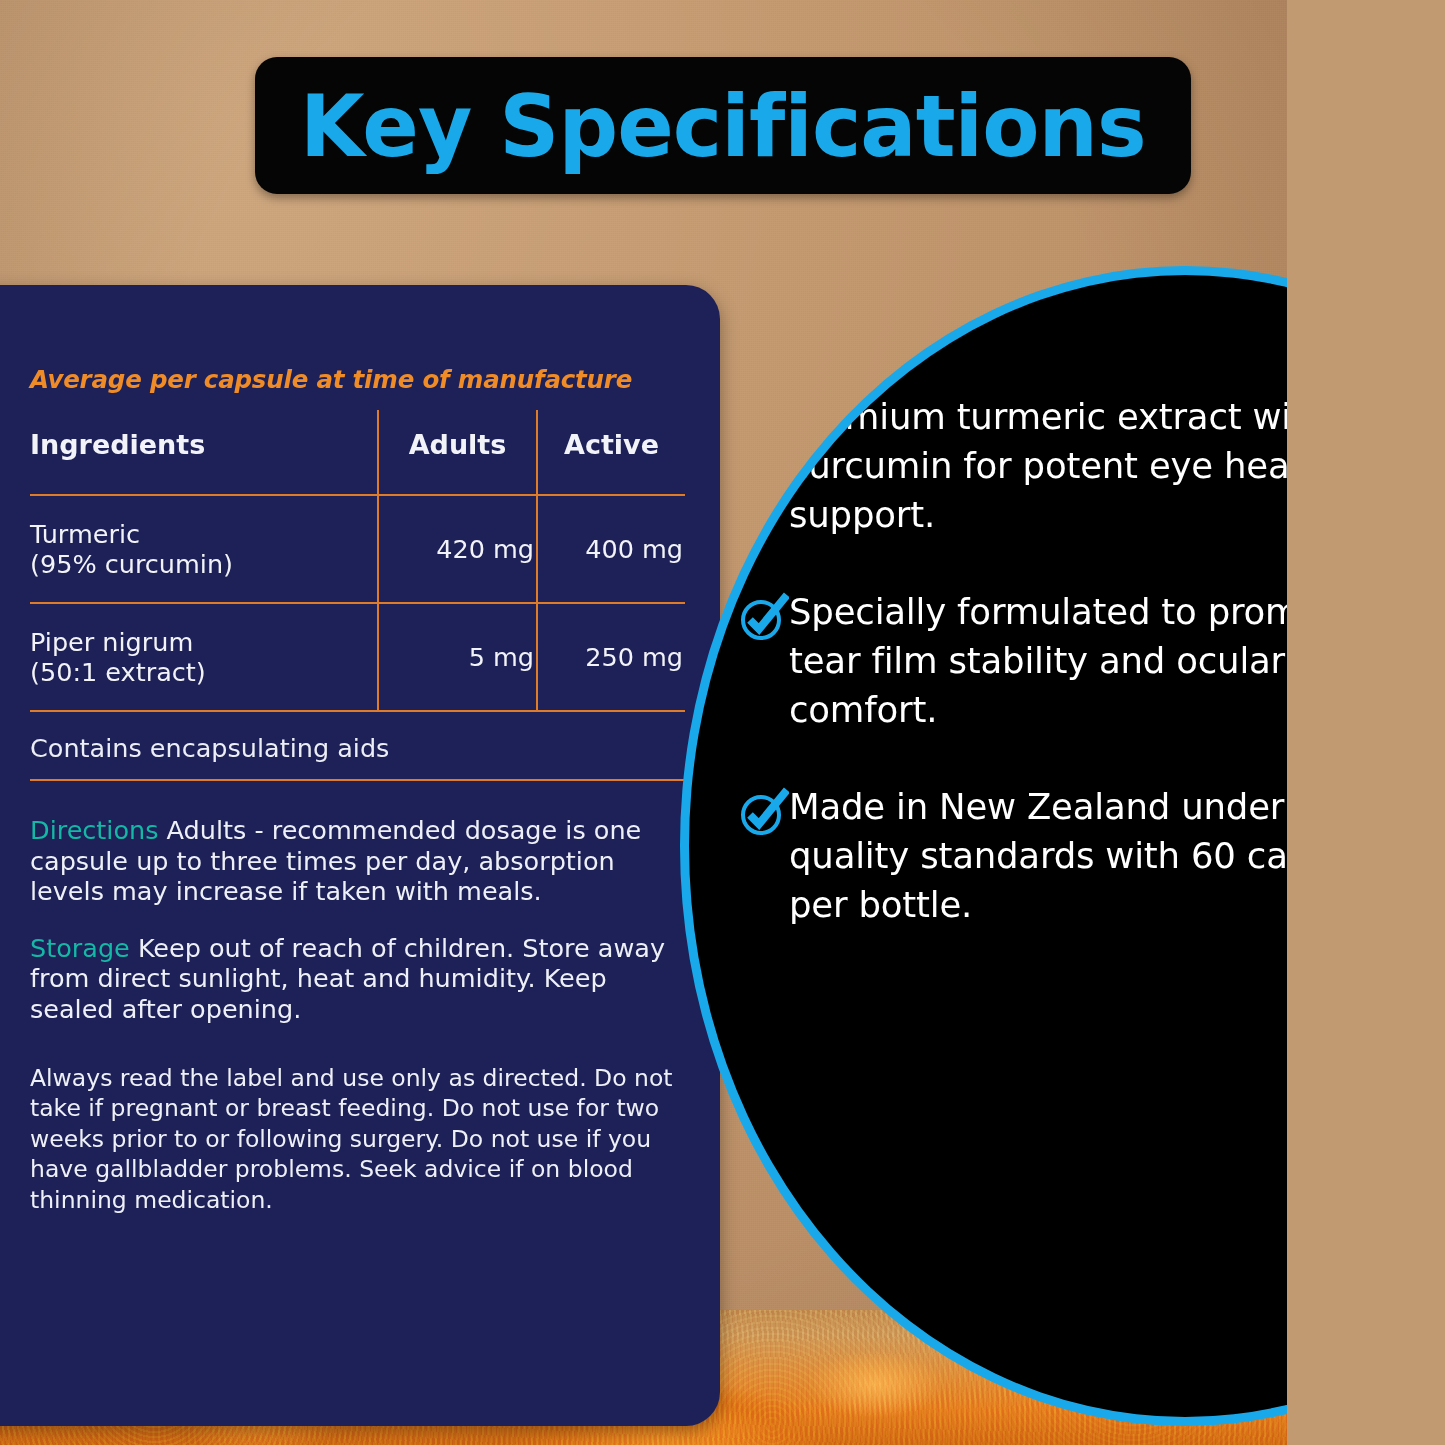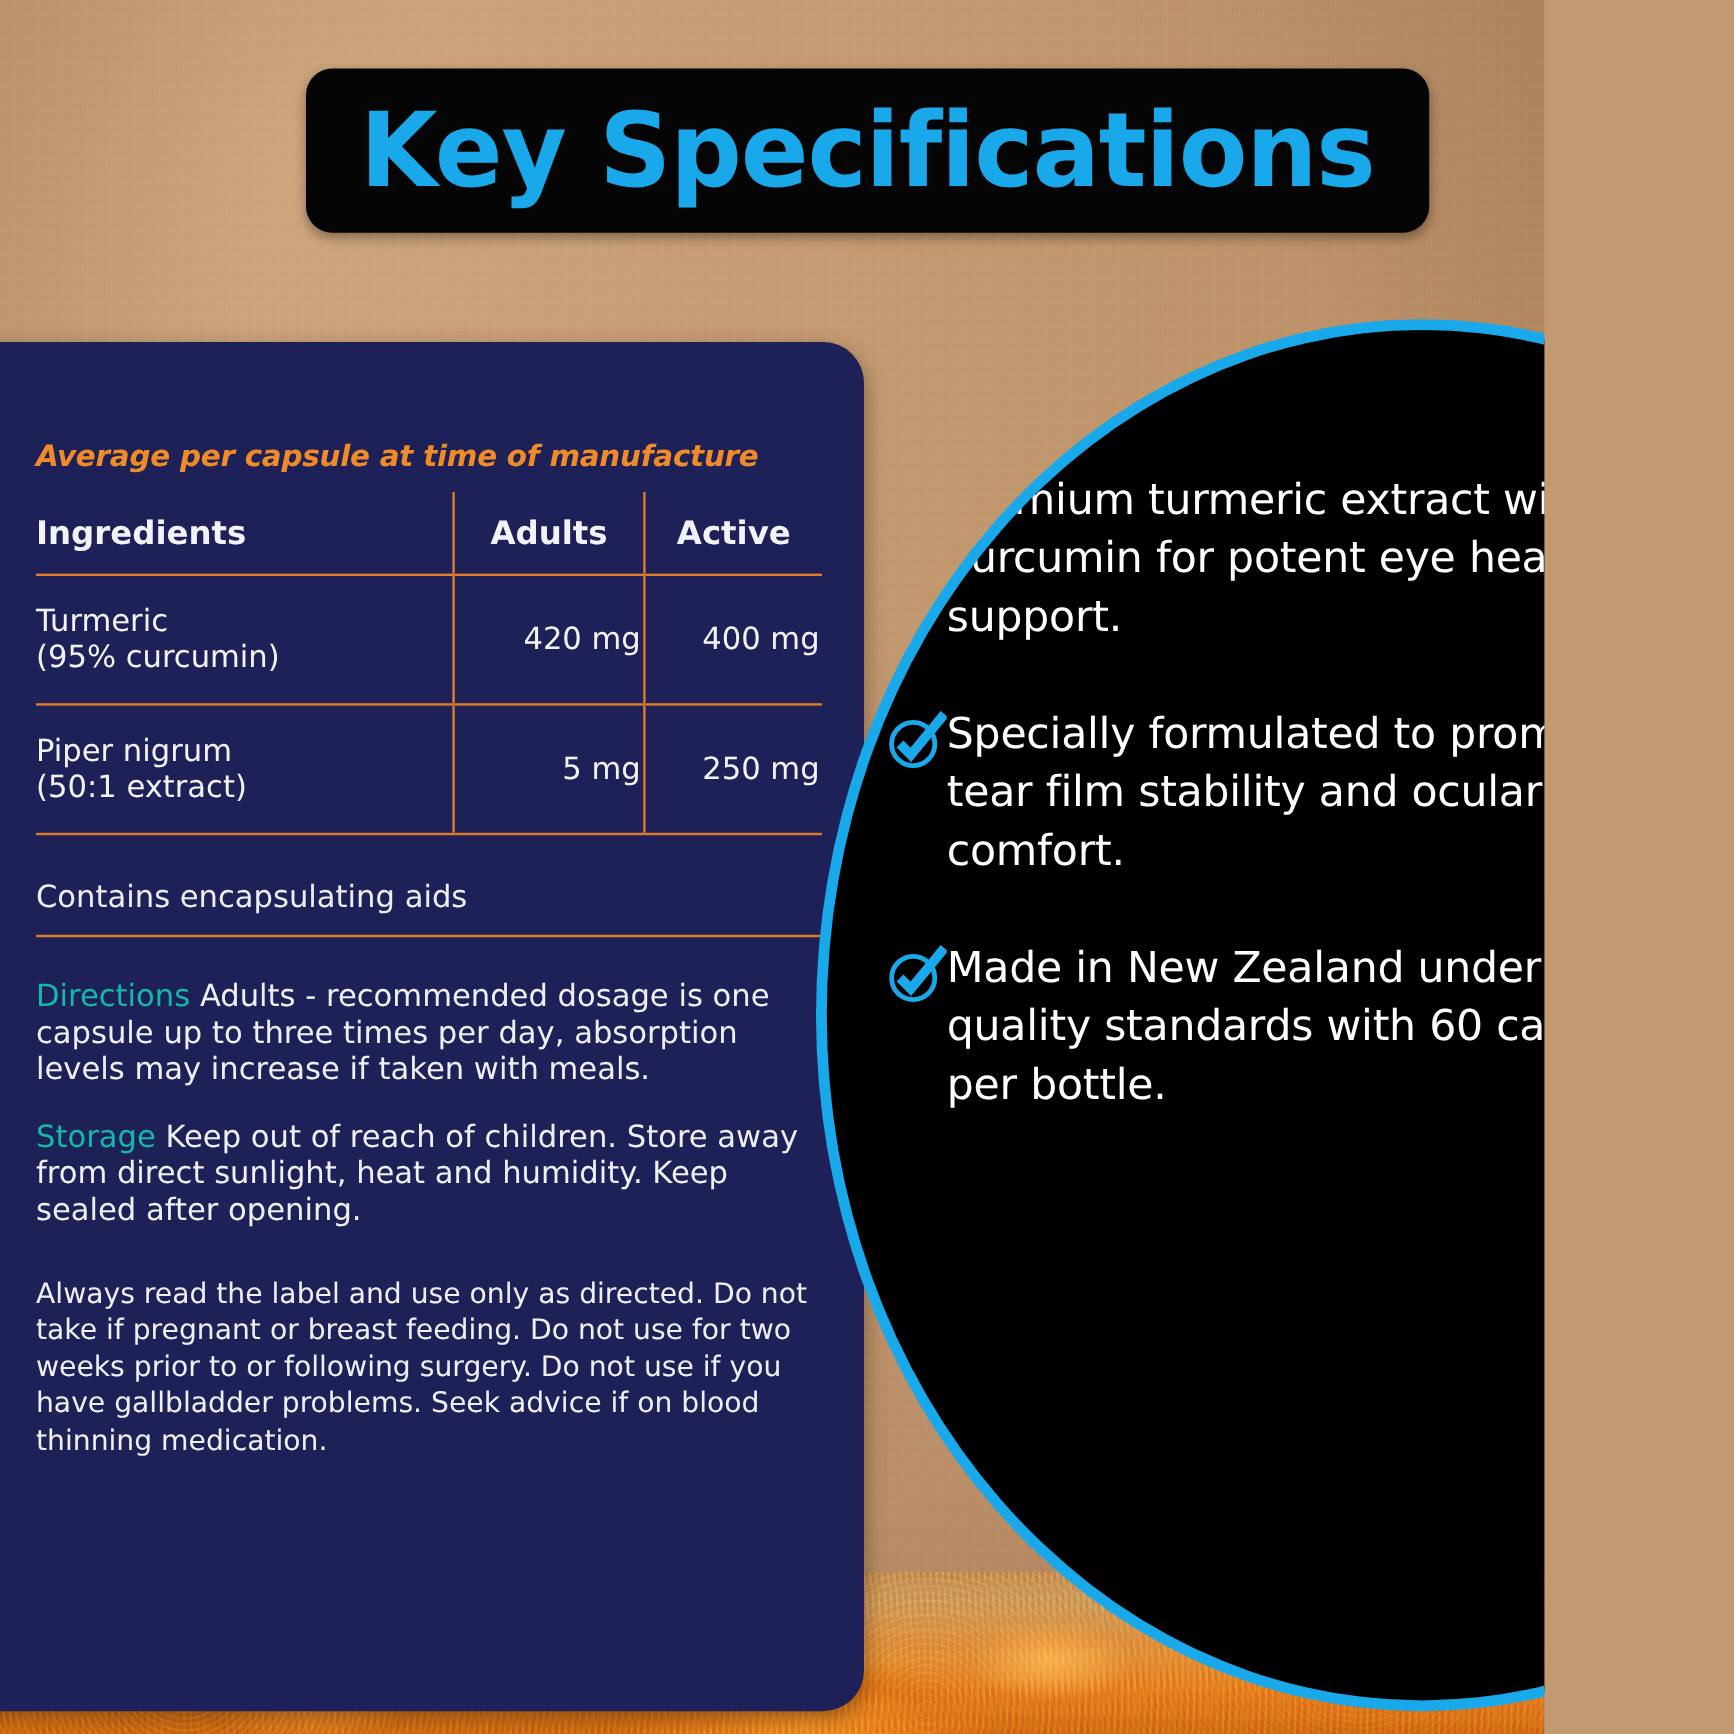--- a/index.html
+++ b/index.html
@@ -145,21 +145,21 @@
     color: #f2f3f8;
     font-family: "DejaVu Sans", sans-serif;
     padding: 0;
     vertical-align: middle;
   }
   .spec-table thead th {
     font-size: 27px;
     font-weight: bold;
     height: 68px;
     text-align: left;
-    padding-bottom: 0;
+    padding-bottom: 16px;
     border-bottom: 2px solid #e07b28;
   }
   .spec-table thead th.num {
     text-align: center;
     border-left: 2px solid #e07b28;
     padding-left: 0;
   }
   .spec-table tbody td {
     font-size: 25.5px;
     height: 106px;

